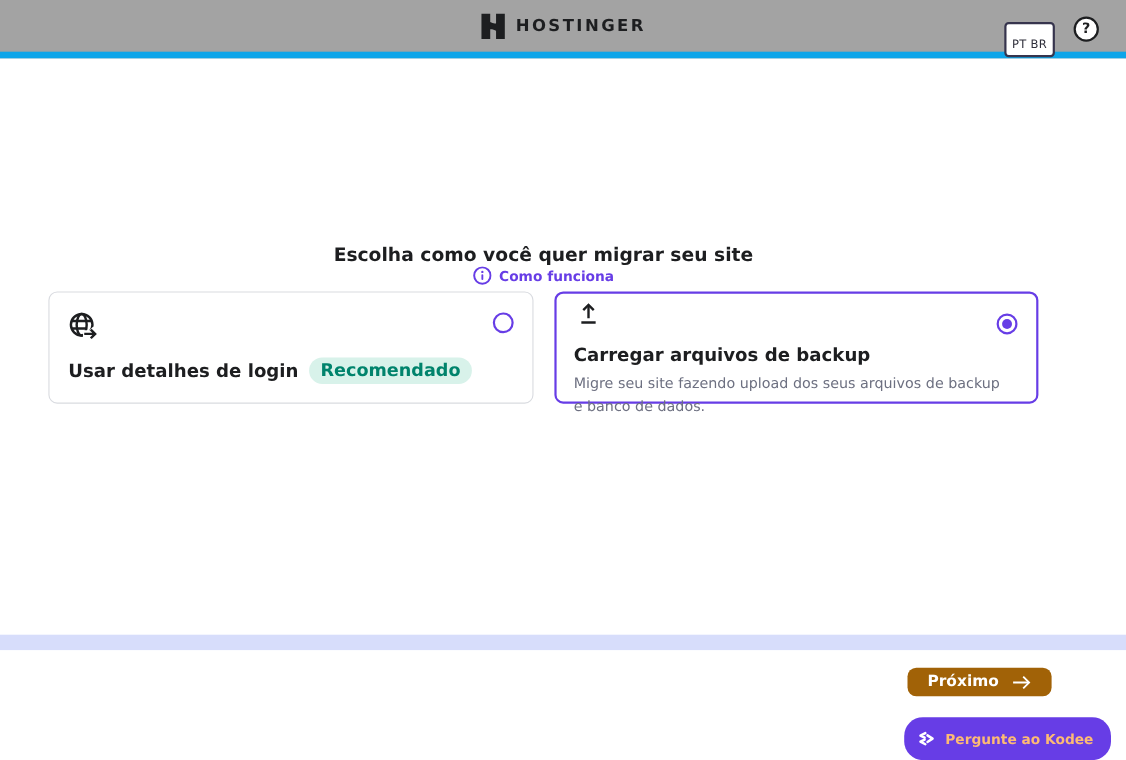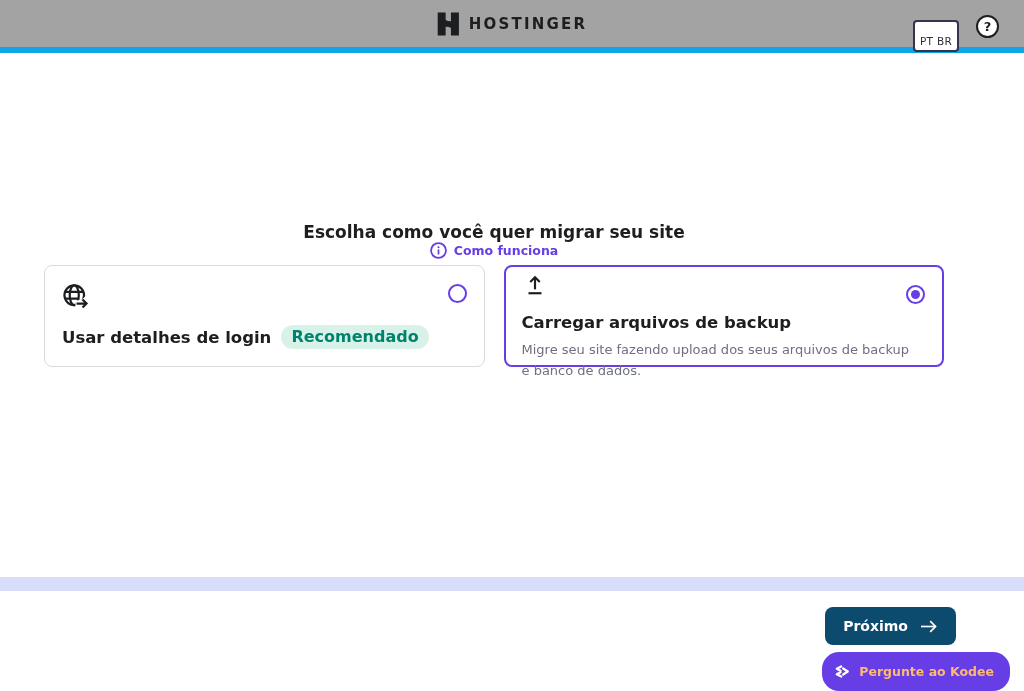--- a/index.html
+++ b/index.html
@@ -78,22 +78,22 @@
   }
   .radio .dot { width: 9px; height: 9px; border-radius: 50%; background: transparent; }
   .radio--on .dot { background: #673de6; }
 
   
   .footer-bar {
     position: absolute; left: 0; top: 577px; width: 1024px; height: 14px;
     background: #d7ddfb;
   }
   .next-btn {
-    position: absolute; top: 607px; right: 68px; height: 38px;
-    background: #0c4a6e; color: #fff; border: none; border-radius: 8px;
+    position: absolute; top: 607px; right: 68px; height: 26px;
+    background: #a16207; color: #fff; border: none; border-radius: 8px;
     font-family: inherit; font-size: 14px; font-weight: 700;
     display: flex; align-items: center; gap: 11px; padding: 0 18px; cursor: pointer;
   }
   .kodee-btn {
     position: absolute; top: 652px; right: 14px; height: 39px;
     background: #673de6; color: #fdba74; border: none; border-radius: 17px;
     font-family: inherit; font-size: 12.5px; font-weight: 700;
     display: flex; align-items: center; gap: 8px; padding: 0 16px 0 12px; cursor: pointer;
   }
   svg { display: block; }

